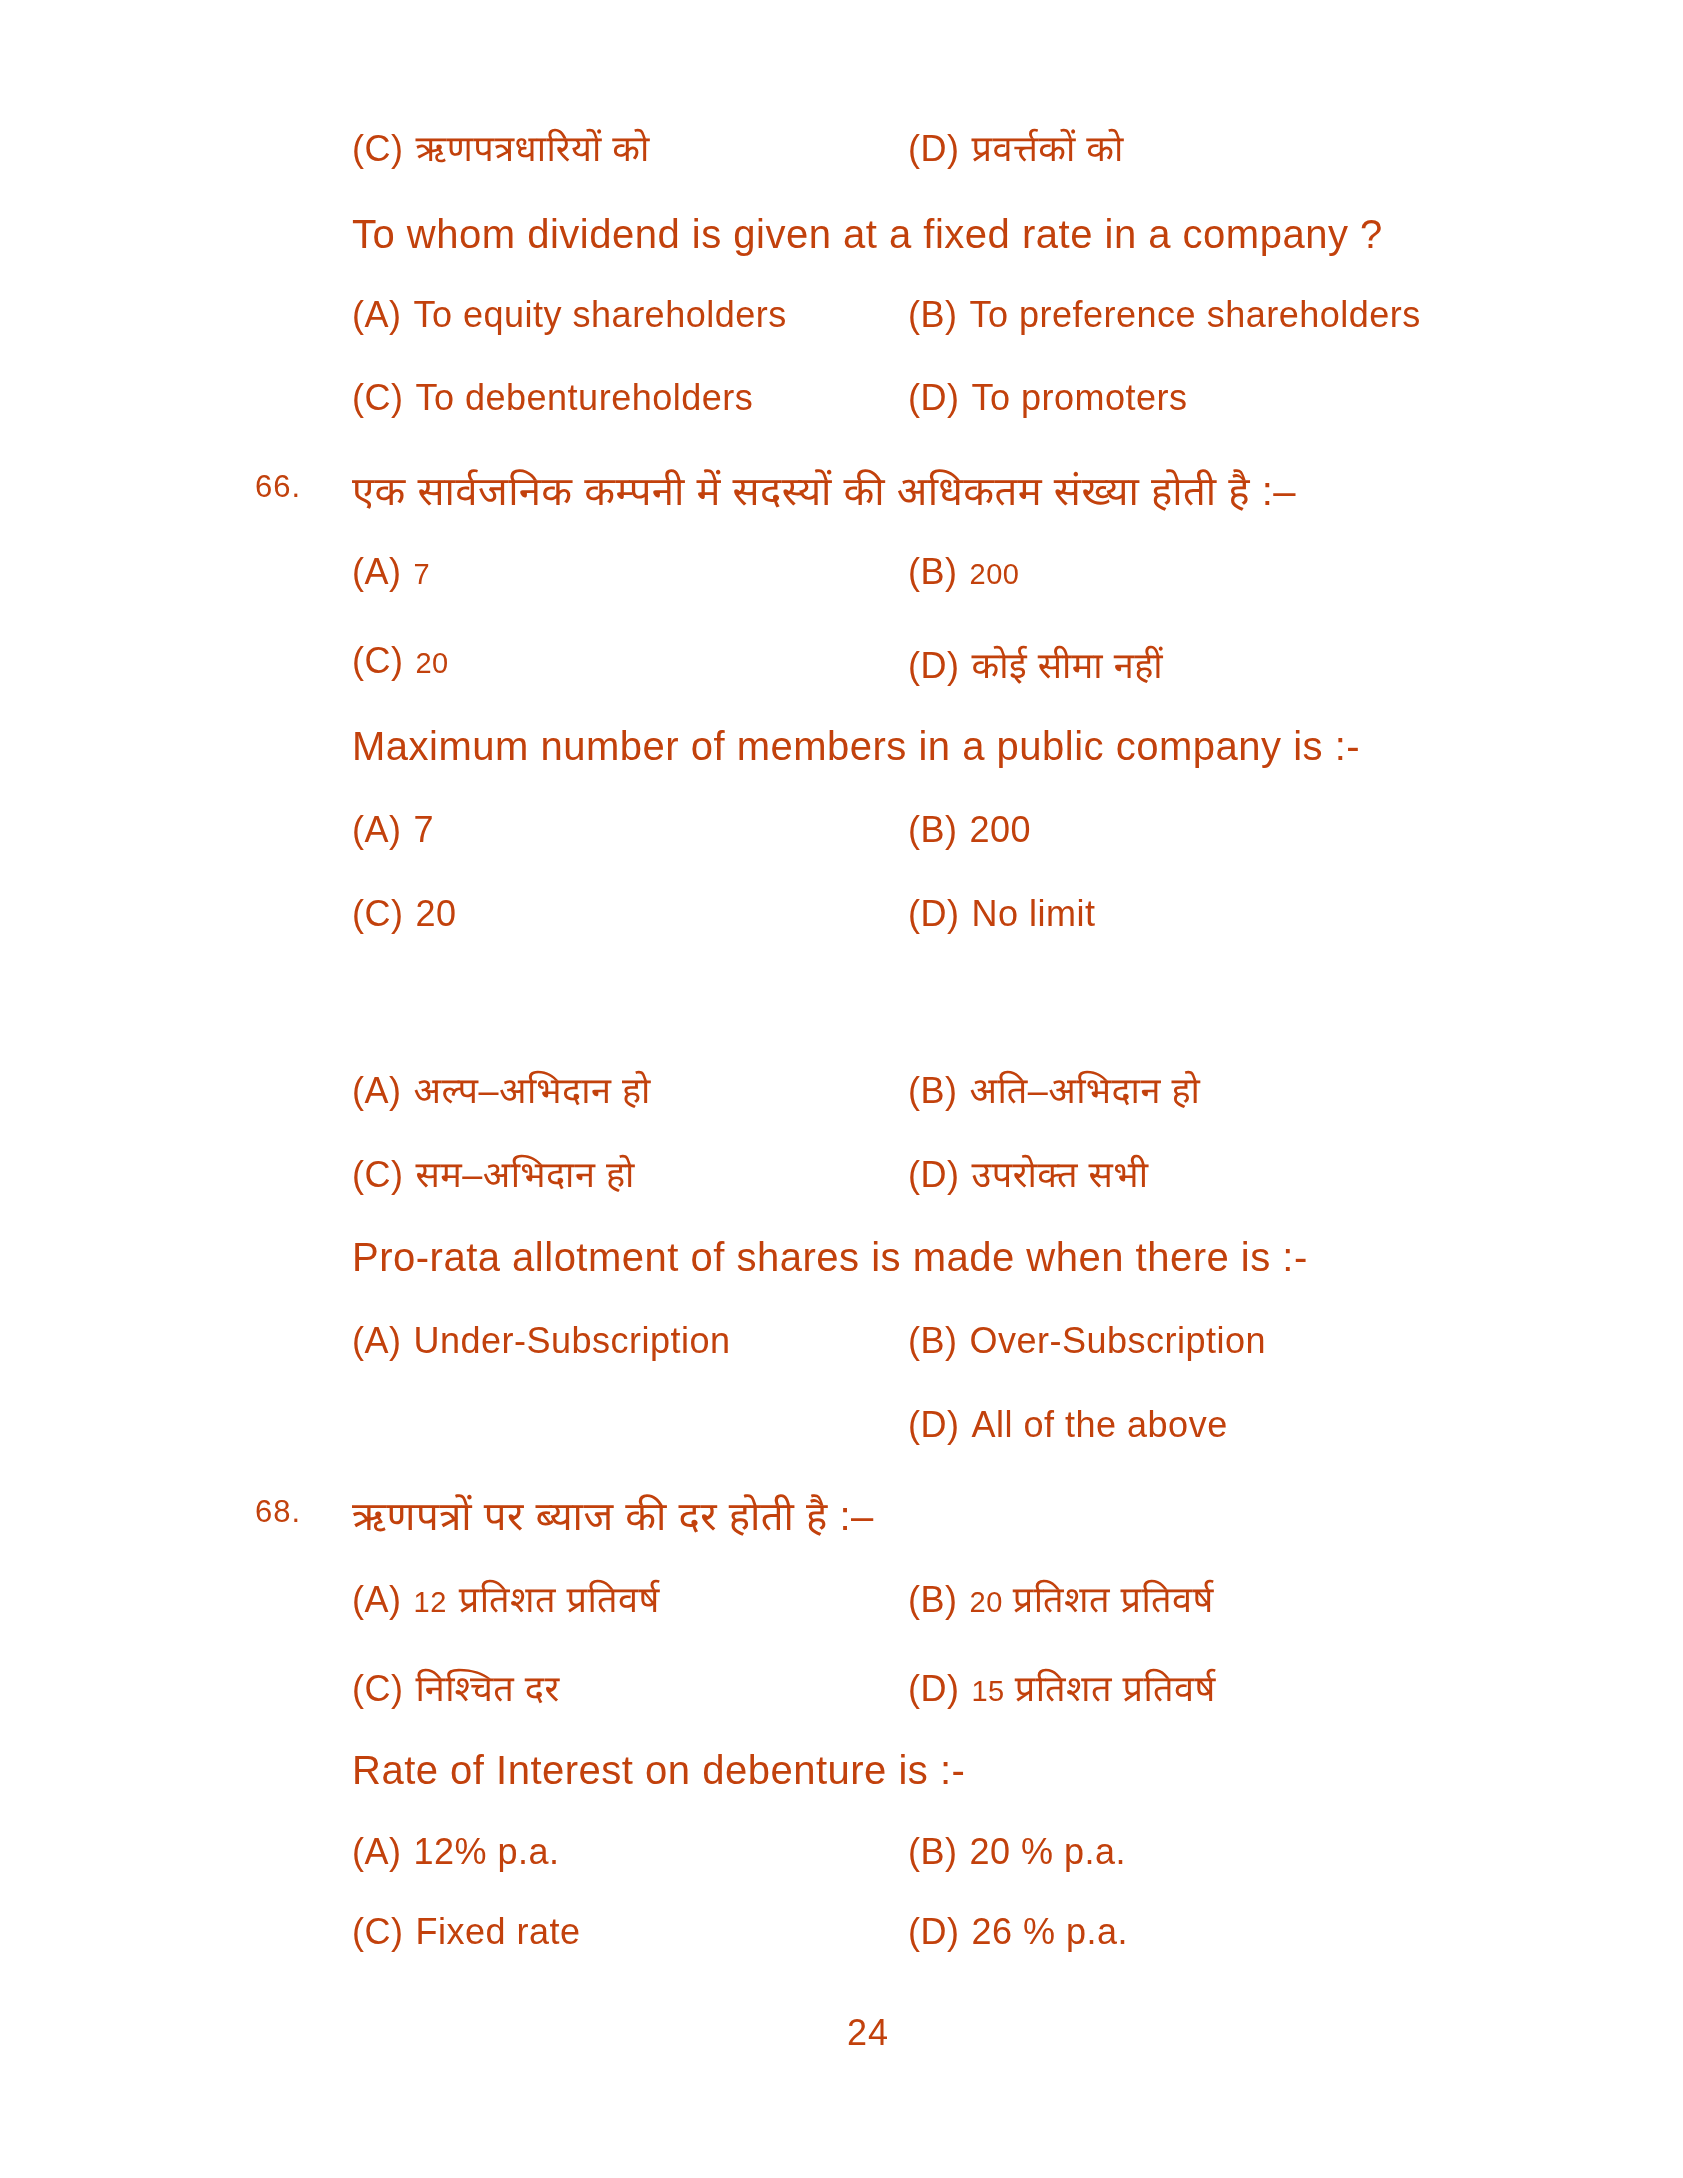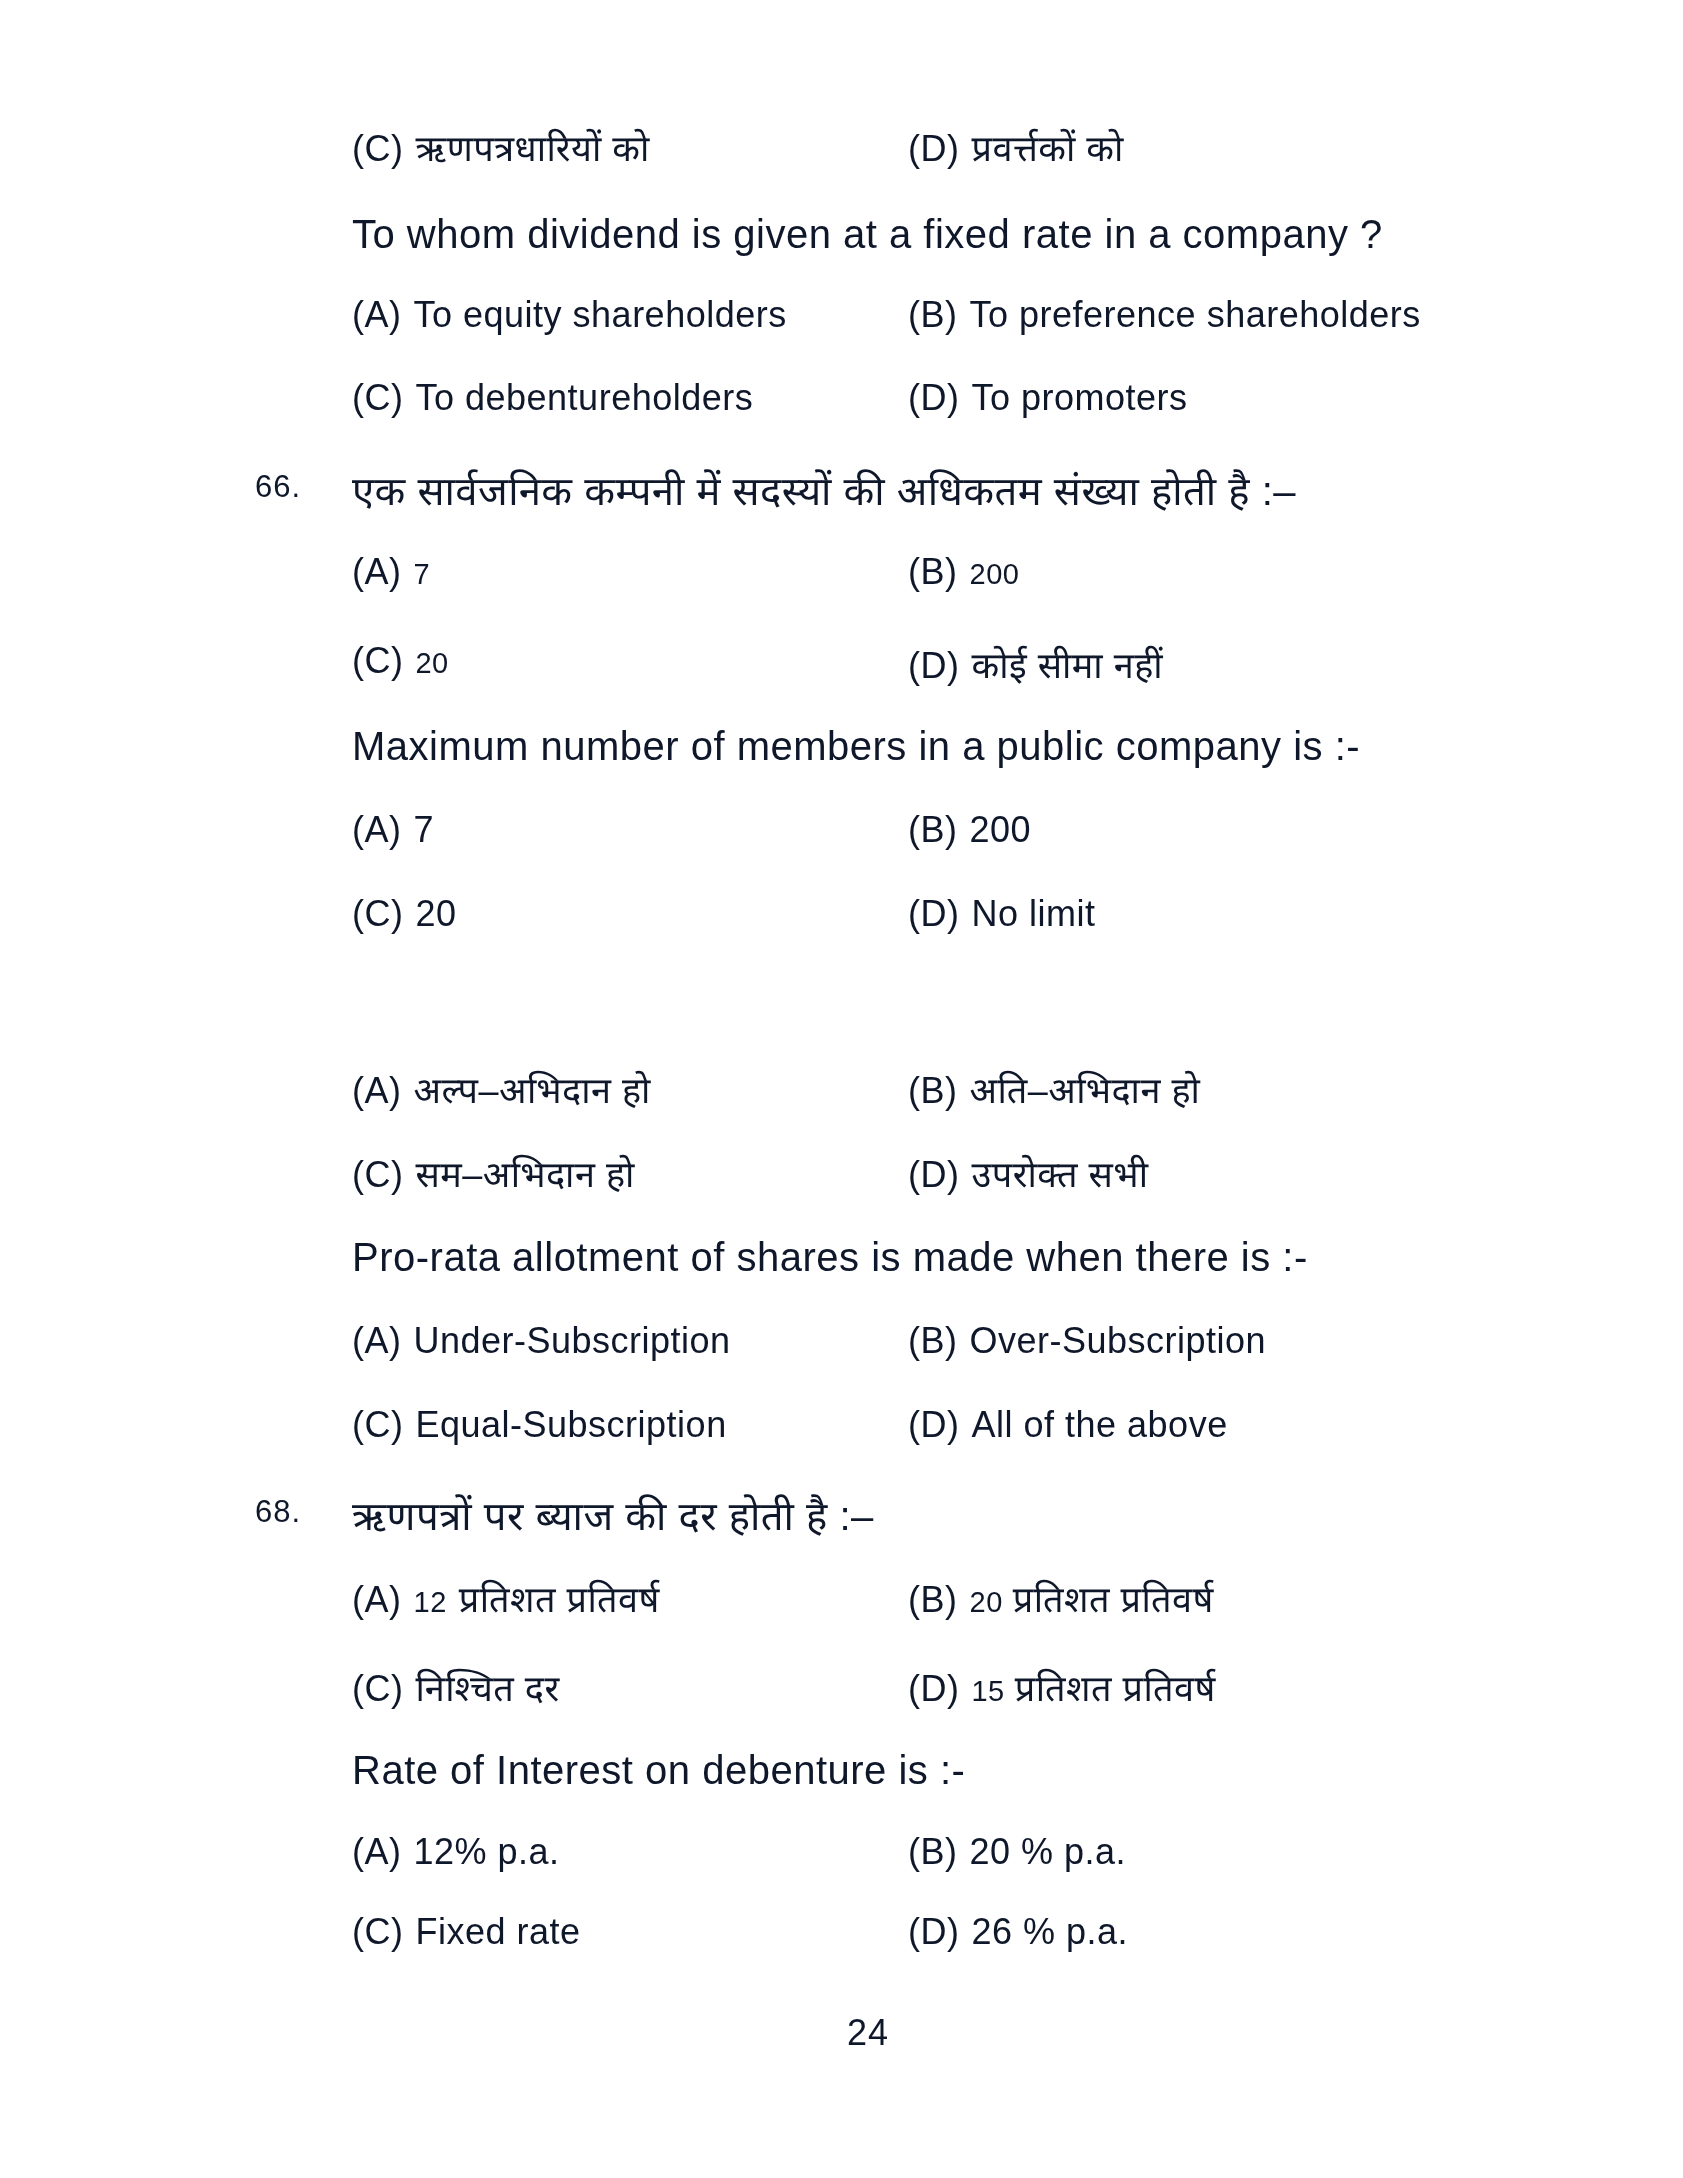--- a/index.html
+++ b/index.html
@@ -3,21 +3,21 @@
 <meta charset="utf-8">
 <style>
   * { margin:0; padding:0; box-sizing:border-box; }
   html,body { background:#ffffff; }
   .page {
     position:relative;
     width:1608px;
     height:2178px;
     background:#ffffff;
     font-family:"Liberation Sans","DejaVu Sans",sans-serif;
-    color:#0f172a;
+    color:#c2410c;
     overflow:hidden;
     text-align:center;
   }
   .row { position:absolute; left:0; width:100%; height:63px; }
   .qnum {
     position:absolute; left:255px; top:7px;
     font-size:31px; letter-spacing:1px; white-space:nowrap;
   }
   .qtext {
     position:absolute; left:352px;
@@ -144,23 +144,20 @@
   <div class="row" style="top:1320px">
     <span class="opt left">
       <span class="lbl">(A)</span><span>Under-Subscription</span>
     </span>
     <span class="opt right">
       <span class="lbl">(B)</span><span>Over-Subscription</span>
     </span>
   </div>
 
   <div class="row" style="top:1404px">
-    <span class="opt left">
-      <span class="lbl">(C)</span><span>Equal-Subscription</span>
-    </span>
     <span class="opt right">
       <span class="lbl">(D)</span><span>All of the above</span>
     </span>
   </div>
 
   <div class="row" style="top:1487px">
     <span class="qnum">68.</span>
     <span class="qtext hi">ऋणपत्रों पर ब्याज की दर होती है :–</span>
   </div>
 

